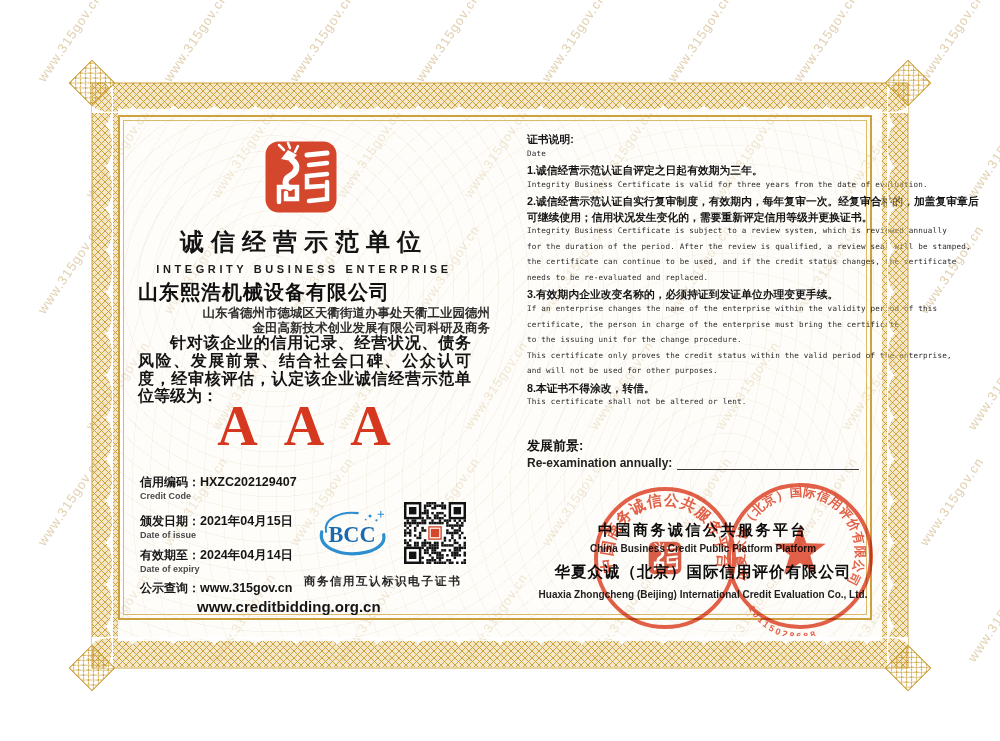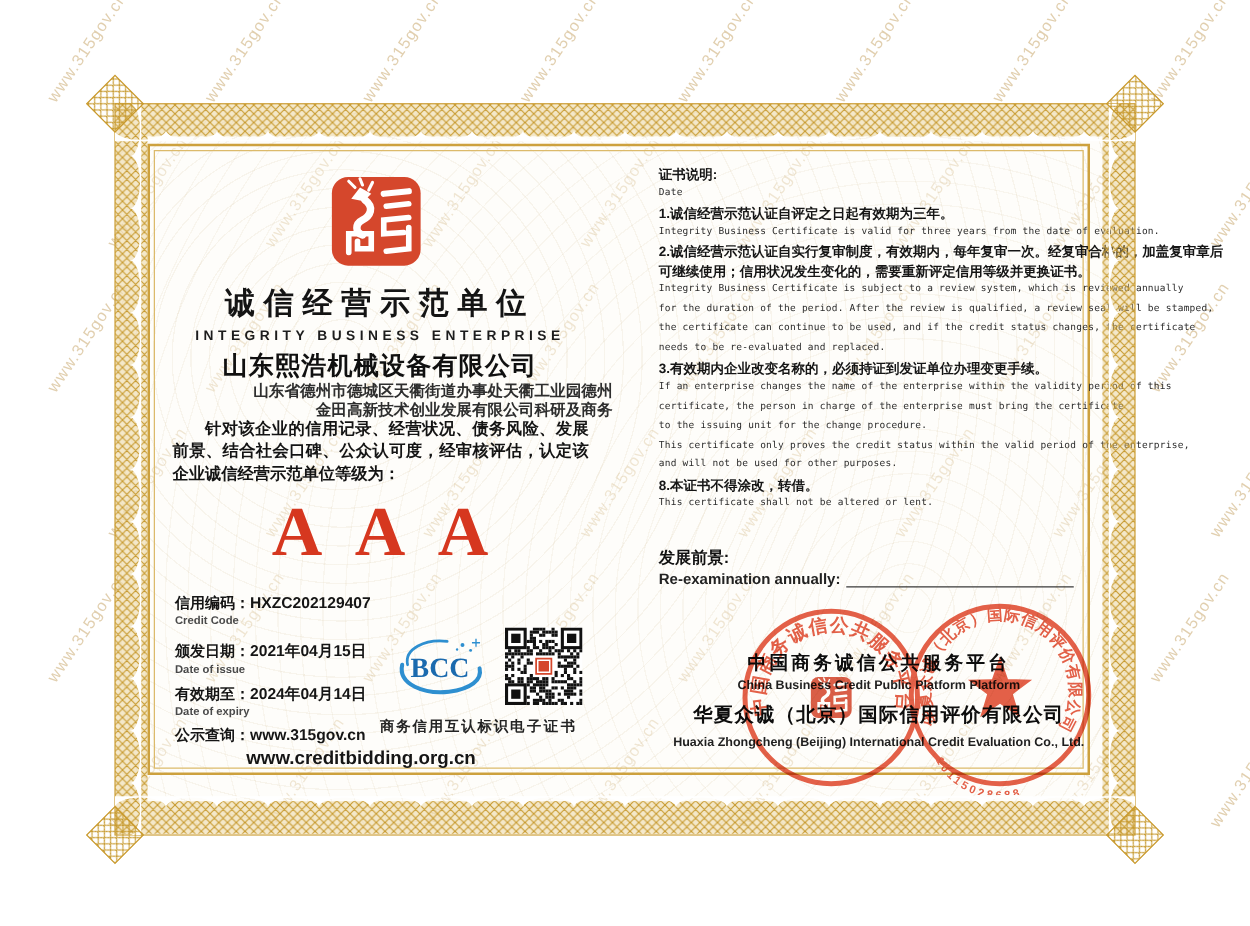--- a/index.html
+++ b/index.html
@@ -25,24 +25,24 @@
   
   #frame-svg{position:absolute;left:0;top:0;width:1000px;height:741px;z-index:4;pointer-events:none;}
 
   .content{z-index:3;}
 
   
   .title{left:138px;top:226px;width:332px;text-align:center;font-family:"Liberation Serif","DejaVu Serif",serif;
          font-weight:bold;font-size:24px;letter-spacing:7px;color:#141414;white-space:nowrap;}
   .subtitle{left:138px;top:263px;width:332px;text-align:center;font-weight:bold;font-size:11px;
          letter-spacing:3.6px;color:#1c1c1c;white-space:nowrap;}
-  .company{left:138px;top:279px;width:332px;text-align:center;font-weight:bold;font-size:20px;color:#101010;letter-spacing:1px;white-space:nowrap;}
+  .company{left:138px;top:279px;width:332px;text-align:left;font-weight:bold;font-size:20px;color:#101010;letter-spacing:1px;white-space:nowrap;}
   .addr{left:118px;top:305px;width:372px;text-align:right;font-weight:bold;font-size:12.5px;color:#2e2e2e;white-space:nowrap;}
   .addr2{top:320px;}
-  .para{left:138px;top:334px;width:333px;font-weight:bold;font-size:13px;line-height:17.8px;
+  .para{left:138px;top:334px;width:333px;font-weight:bold;font-size:16px;line-height:17.8px;
         text-align:justify;text-indent:2em;color:#141414;}
   .grade{left:138px;top:394px;width:332px;padding-left:26px;box-sizing:border-box;text-align:center;
          font-family:"Liberation Serif","DejaVu Serif",serif;font-weight:bold;font-size:56px;
          letter-spacing:26px;color:#D6371F;}
 
   .crow{left:140px;white-space:nowrap;font-size:12px;font-weight:bold;color:#151515;}
   .crow .val{font-size:12.5px;}
   .csub{left:140px;white-space:nowrap;font-size:9px;font-weight:bold;color:#4a4a4a;}
   .curl2{left:197px;white-space:nowrap;font-size:15px;font-weight:bold;color:#151515;}
 

